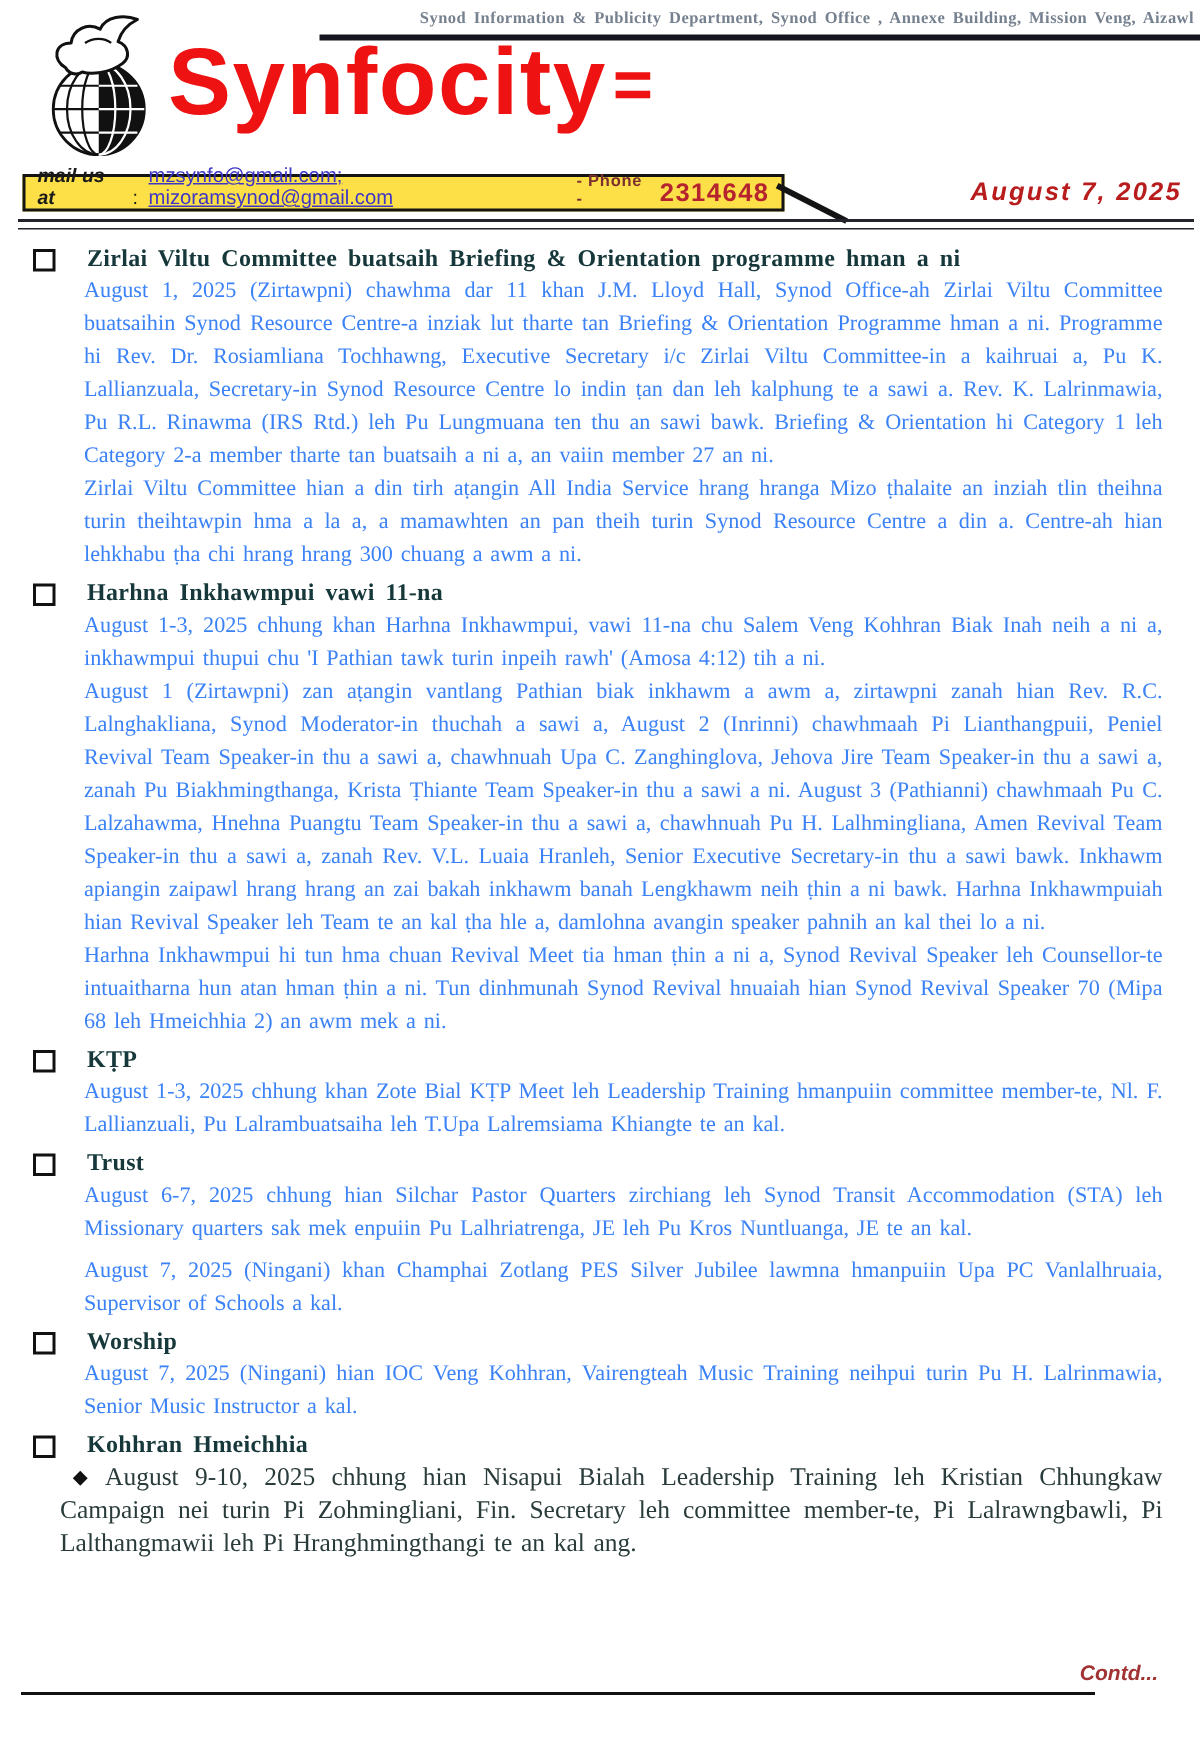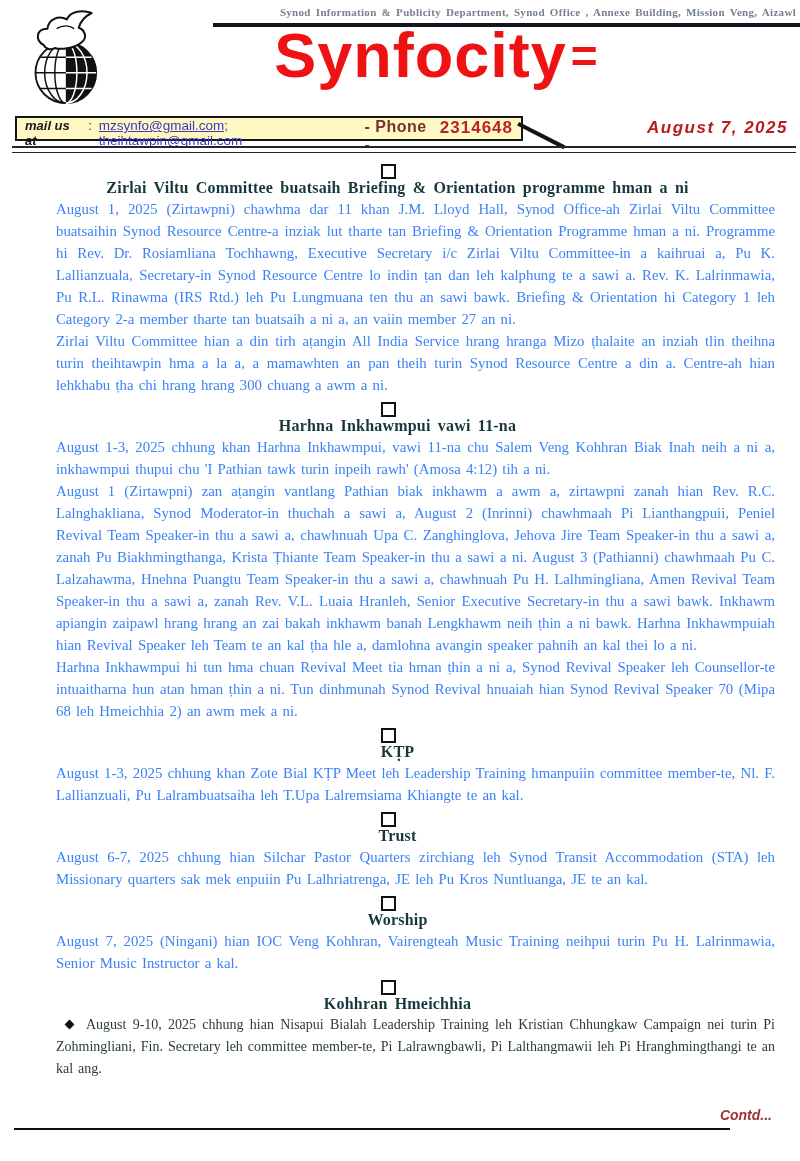--- a/index.html
+++ b/index.html
@@ -11,77 +11,77 @@
   .header{position:relative;height:156px;}
   .logo{position:absolute;left:18px;top:8px;width:92px;height:102px;}
   .dept-line{
     position:absolute;left:212px;right:4px;top:6px;text-align:right;
     font-family:Liberation Serif, serif;font-weight:bold;font-size:11px;
     color:#76818f;letter-spacing:.3px;word-spacing:2px;white-space:nowrap;
   }
   .dept-rule{position:absolute;left:213px;right:0;top:23px;height:4px;background:#15151f;}
   .title-row{
     position:absolute;left:112px;top:24px;width:652px;
-    display:flex;align-items:center;justify-content:center;
+    display:flex;align-items:center;justify-content:flex-start;
   }
   .title-word{
     font-family:"Liberation Sans",sans-serif;font-weight:900;font-size:63px;
     color:#ee1212;letter-spacing:1px;line-height:1;
   }
   .title-eq{
     font-family:"Liberation Sans",sans-serif;font-weight:900;font-size:46px;
     color:#ee1212;line-height:1;margin:0 4px;
   }
   .title-num{
     font-family:"DejaVu Serif",serif;font-style:italic;font-weight:bold;
     font-size:70px;color:#ee1212;line-height:1;
   }
   .mail-bar{
     position:absolute;left:15px;top:116px;width:508px;height:25px;
-    background:#fef9c3;border:2px solid #141414;
-    display:flex;align-items:flex-start;gap:7px;padding:0 8px;box-sizing:border-box;
+    background:#fde047;border:2px solid #141414;
+    display:flex;align-items:flex-end;gap:7px;padding:0 8px;box-sizing:border-box;
     font-family:"Liberation Sans",sans-serif;
   }
   .mail-tail{
     position:absolute;left:519px;top:122px;width:52px;height:3.5px;
     background:#141414;transform:rotate(27deg);transform-origin:left top;
   }
   .mail-label{font-style:italic;font-weight:bold;font-size:13px;color:#1a1a1a;}
   .mail-colon{font-size:13px;color:#1a1a1a;}
   .mail-emails{font-size:13.5px;color:#3d36c6;text-decoration:underline;}
-  .phone-label{font-weight:bold;font-size:16px;color:#7b3030;letter-spacing:.5px;}
+  .phone-label{font-weight:bold;font-size:11px;color:#7b3030;letter-spacing:.5px;}
   .phone-number{font-weight:bold;font-size:17px;color:#b5242e;letter-spacing:1px;}
   .date{
     position:absolute;right:12px;top:118px;
     font-family:"Liberation Sans",sans-serif;font-weight:bold;font-style:italic;
     font-size:17px;color:#b91c1c;letter-spacing:1.5px;
   }
   .double-rule{
     position:absolute;left:12px;right:4px;top:146px;height:4px;
     border-top:2px solid #23232b;border-bottom:1.5px solid #23232b;
   }
   
   .main{padding:2px 25px 0 20px;}
   .section{margin-top:6px;}
-  .sec-head{display:flex;align-items:center;margin:2px 0 1px;flex-direction:column;}
+  .sec-head{display:flex;align-items:center;margin:2px 0 1px;}
   .sq{
     width:11px;height:11px;border:2px solid #111;flex:none;
     margin:0 21px 0 2px;background:#fff;
   }
   .sec-title{
     font-family:"Liberation Serif",serif;font-weight:bold;font-size:16px;
     color:#16383a;margin:0;word-spacing:3px;letter-spacing:.2px;
   }
   .para{
     font-size:14.8px;line-height:22px;color:#3b82f6;text-align:justify;
     margin:0 0 0 36px;word-spacing:1.5px;
   }
   .bullet-para{
-    font-size:14px;line-height:22px;color:#2a3b3b;text-align:justify;
-    margin:0 0 0 36px;word-spacing:1.5px;text-indent:10px;
+    font-size:17px;line-height:22px;color:#2a3b3b;text-align:justify;
+    margin:0 0 0 20px;word-spacing:1.5px;text-indent:10px;
   }
   .diamond{
     display:inline-block;width:7px;height:7px;background:#111;
     transform:rotate(45deg);margin-right:13px;margin-bottom:1px;
   }
   
   .footer-rule{position:absolute;left:14px;top:1128px;width:716px;border-top:2px solid #111;}
   .contd{
     position:absolute;right:28px;top:1107px;
     font-family:"Liberation Sans",sans-serif;font-style:italic;font-weight:bold;
@@ -119,21 +119,21 @@
   <div class="dept-rule"></div>
 
   <div class="title-row">
     <span class="title-word">Synfocity</span>
     <span class="title-eq">=</span>
   </div>
 
   <div class="mail-bar">
     <span class="mail-label">mail us at</span>
     <span class="mail-colon">:</span>
-    <span class="mail-emails">mzsynfo@gmail.com; theihtawpin@gmail.com</span>
+    <span class="mail-emails">mzsynfo@gmail.com; mizoramsynod@gmail.com</span>
     <span class="phone-label">- Phone -</span>
     <span class="phone-number">2314648</span>
   </div>
   <div class="mail-tail"></div>
 
   <div class="date">August 7, 2025</div>
   <div class="double-rule"></div>
 </div>
 
 <div class="main">
@@ -167,20 +167,21 @@
 
   <div class="section">
     <div class="sec-head">
       <span class="sq"></span>
       <h2 class="sec-title">Trust</h2>
     </div>
     <p class="para">August 6-7, 2025 chhung hian Silchar Pastor Quarters zirchiang leh Synod Transit Accommodation (STA) leh Missionary quarters sak mek enpuiin Pu Lalhriatrenga, JE leh Pu Kros Nuntluanga, JE te an kal.</p>
   </div>
 
   <div class="section">
+    <p class="para">August 7, 2025 (Ningani) khan Champhai Zotlang PES Silver Jubilee lawmna hmanpuiin Upa PC Vanlalhruaia, Supervisor of Schools a kal.</p>
   </div>
 
   <div class="section">
     <div class="sec-head">
       <span class="sq"></span>
       <h2 class="sec-title">Worship</h2>
     </div>
     <p class="para">August 7, 2025 (Ningani) hian IOC Veng Kohhran, Vairengteah Music Training neihpui turin Pu H. Lalrinmawia, Senior Music Instructor a kal.</p>
   </div>
 

